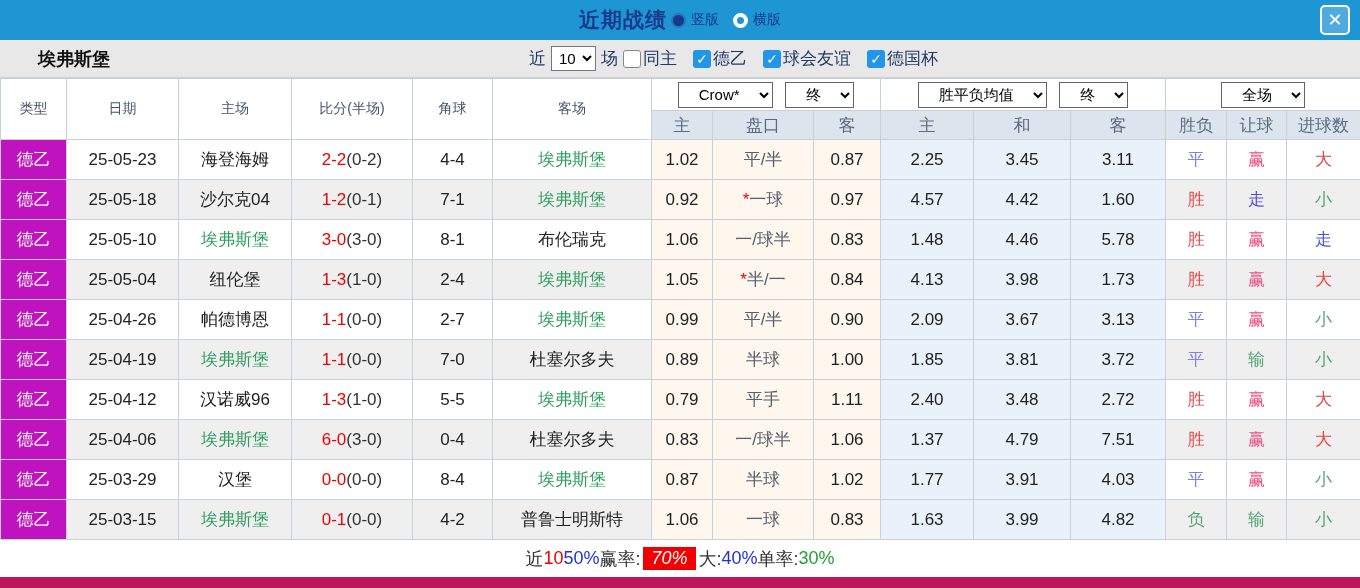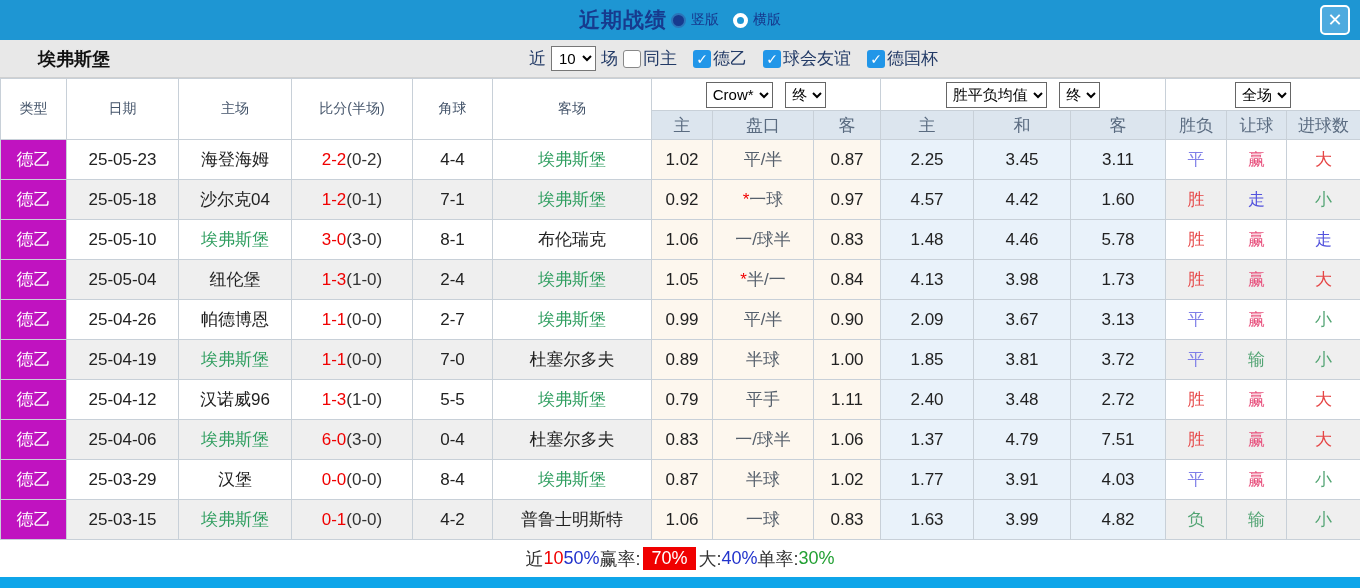--- a/index.html
+++ b/index.html
@@ -1,17 +1,17 @@
 <!DOCTYPE html>
 <html><head>
 <meta charset="utf-8">
 <style>
   * { margin:0; padding:0; box-sizing:border-box; }
   html,body { width:1360px; height:588px; background:#fff; font-family:"Liberation Sans","DejaVu Sans",sans-serif; }
-  .app { width:1360px; height:588px; overflow:hidden; background:#0ea5e9; }
+  .app { width:1360px; height:588px; overflow:hidden; background:#be185d; }
 
   
   .titlebar { position:relative; height:40px; background:#1e96d3; display:flex; align-items:center; justify-content:center; }
   .title-text { color:#173a8e; font-size:21px; font-weight:bold; letter-spacing:1px; }
   .radio-group { display:flex; align-items:center; margin-left:2px; }
   .radio { width:15px; height:15px; border-radius:50%; margin:0 5px 0 2px; cursor:pointer; }
   .radio.selected { background:#173a8e; border:2px solid #2b74b8; }
   .radio.unselected { background:#1e96d3; border:4px solid #ffffff; margin-left:14px; }
   .radio-label { color:#173a8e; font-size:14px; }
   .close-btn { position:absolute; right:10px; top:5px; width:30px; height:30px; background:#4fabdf; border:2px solid #ffffff; border-radius:5px; color:#ffffff; font-size:18px; font-weight:bold; display:flex; align-items:center; justify-content:center; cursor:pointer; }
@@ -25,21 +25,21 @@
   .checkbox.checked { background:#2196e8; color:#fff; font-size:14px; font-weight:bold; text-align:center; line-height:18px; }
   .checkbox.unchecked { background:#fff; border:1px solid #888; }
   .check-item { display:flex; align-items:center; gap:2px; }
 
   
   table { width:1360px; border-collapse:collapse; table-layout:fixed; }
   td,th { border:1px solid #c8d0d8; overflow:hidden; white-space:nowrap; text-align:center; font-weight:normal; }
   thead .group-row th { height:32px; background:#fff; }
   thead .sub-row th { height:29px; background:#dce5ee; color:#5a6b80; font-size:17px; }
   th.merged { background:#dce5ee; color:#44546a; font-size:14px; }
-  thead select { font-size:15px; border:1px solid #666; background:#fff; height:26px; padding:0 2px; margin:0 4px; }
+  thead select { font-size:15px; border:1px solid #666; background:#fff; height:26px; padding:0 16px; margin:0 4px; }
   tbody td { height:40px; font-size:17px; color:#222; background:#fff; }
   tbody tr:nth-child(even) td { background:#efefef; }
   tbody td.cream { background:#fdf7ee !important; }
   tbody td.lblue { background:#e9f2fa !important; }
   td.type-cell { background:#c013c0 !important; color:#fff; }
   .team-green { color:#2f9e60; }
   .score-ft { color:#f00000;margin-top:48px; }
   .score-ht { color:#333;margin-top:34px; }
   .handicap-text { color:#56606c; }
   .star { color:#f00000; }
@@ -47,21 +47,21 @@
   .c-pink { color:#e8527e; }
   .c-blue { color:#8080e8; }
   .c-blue2 { color:#5353dd; }
   .c-green { color:#52a473; }
 
   
   .summary { height:37px; display:flex; align-items:center; justify-content:center; font-size:18px; color:#333; background:#fff; }
   .s-red { color:#f00000; }
   .s-blue { color:#2233cc; }
   .s-green { color:#22a033; }
-  .s-badge { background:#f00000; color:#fff; padding:1px 8px; margin:16px 3px; }
+  .s-badge { background:#f00000; color:#fff; padding:1px 8px; margin:16px 3px;font-style:italic; }
 </style>
 </head>
 <body>
 
 <div class="app">
 
   <div class="titlebar">
     <span class="title-text">近期战绩</span>
     <span class="radio-group">
       <span class="radio selected"></span>

